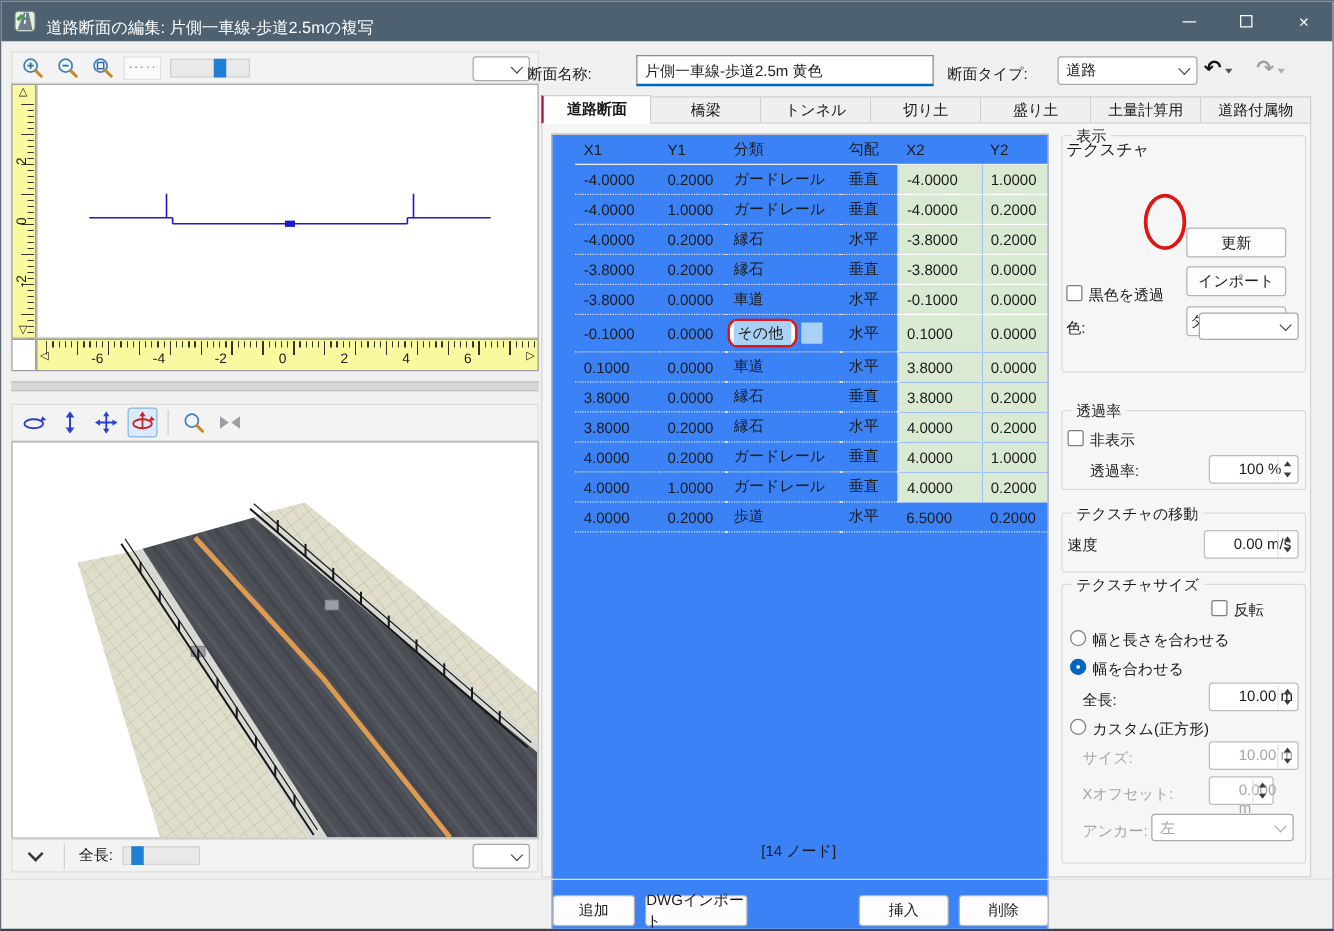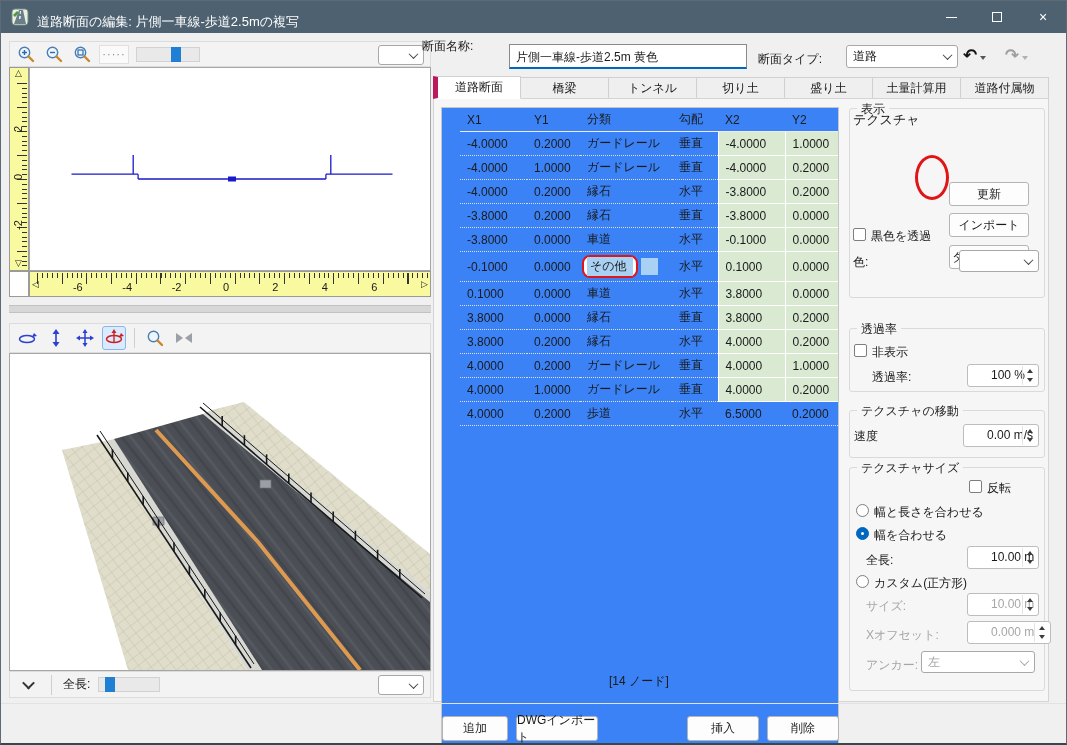--- a/index.html
+++ b/index.html
@@ -72,21 +72,21 @@
   
   #name-input{position:absolute; left:508px; top:43px; width:238px; height:25px; background:#fff; border:1px solid #8a8a8a; border-bottom:2px solid var(--accent); padding:4px 6px; font-size:12px; white-space:nowrap; overflow:hidden;}
   #type-combo{left:845px; top:44px; width:112px; height:23px;}
   #undo-btn,#redo-btn{position:absolute; top:44px; display:flex; align-items:center; gap:3px; font-size:17px; font-weight:bold;}
   #undo-btn{left:962px; color:#141414;}
   #redo-btn{left:1004px; color:#a0a0a0;}
   .mini-dn{width:0;height:0;border-left:3px solid transparent;border-right:3px solid transparent;border-top:4px solid #555; margin-top:4px;}
   #redo-btn .mini-dn{border-top-color:#b0b0b0;}
   #tabs{position:absolute; left:432px; top:75px; display:flex; height:23px;}
   .tab{width:88px; height:22px; margin-top:1px; line-height:21px; text-align:center; background:#efefef; border:1px solid #d0d0d0; border-left:none; font-size:12px;}
-  .tab:first-child{border-left:5px solid #be185d;}
+  .tab:first-child{border-left:2px solid #be185d;font-weight:bold;}
   .tab.active{background:#fff; height:23px; margin-top:0; border-bottom:1px solid #fff; position:relative; z-index:2;}
   #content-panel{position:absolute; left:432px; top:97px; width:616px; height:604px; background:#f6f6f6; border:1px solid #d4d4d4;}
   
   #table-wrap{position:absolute; left:440px; top:106px; width:398px; height:677px; background:#3b82f6; border:1px solid #c6c6c6; overflow:hidden;padding-left:18px;}
   #grid{border-collapse:collapse; table-layout:fixed; width:380px;}
   #grid th{font-weight:normal; text-align:left; padding:3px 0 3px 7px; font-size:12px; height:21px; border-bottom:1px solid #ececec;}
   #grid td{padding:3px 0 3px 7px; font-size:12px; height:23px; border-bottom:1px dotted #dedede; white-space:nowrap; overflow:hidden;}
   #grid td.green{background:var(--rowgreen); border-bottom:1px solid #fff; border-left:1px solid #fff;}
   #grid td.cat-cell{padding-left:2px;}
   .annot-box{display:inline-block; border:2px solid var(--annot); border-radius:8px; padding:0 3px; background:#fff;}
@@ -299,21 +299,21 @@
     <div class="vsep"></div>
     <span>全長:</span>
     <div class="slider" id="slider3d">
         <div class="thumb" style="left:6px"></div>
       </div>
     <div class="combo" id="combo3d">
         <span class="chev"></span>
       </div>
   </div>
 
-  <span class="lbl" style="left:421px; top:37px;">断面名称:</span>
+  <span class="lbl" style="left:421px; top:50px;">断面名称:</span>
   <div id="name-input">片側一車線-歩道2.5m 黄色</div>
   <span class="lbl" style="left:757px; top:50px;">断面タイプ:</span>
   <div class="combo" id="type-combo">
     <span>道路</span>
     <span class="chev"></span>
   </div>
   <div id="undo-btn">
       <span>↶</span>
       <span class="mini-dn"></span>
     </div>
@@ -539,21 +539,21 @@
     <div class="arrows">
         <div>
           <span class="tri-up"></span>
         </div>
         <div>
           <span class="tri-dn"></span>
         </div>
       </div>
   </div>
   <span class="lbl dis" style="left:865px; top:626px;">Xオフセット:</span>
-  <div class="spin dis" style="left:966px; top:620px; width:84px; height:23px;text-decoration:underline;">
+  <div class="spin dis" style="left:966px; top:620px; width:52px; height:23px;text-decoration:underline;">
     <span class="val">0.000 m</span>
     <div class="arrows">
         <div>
           <span class="tri-up"></span>
         </div>
         <div>
           <span class="tri-dn"></span>
         </div>
       </div>
   </div>

